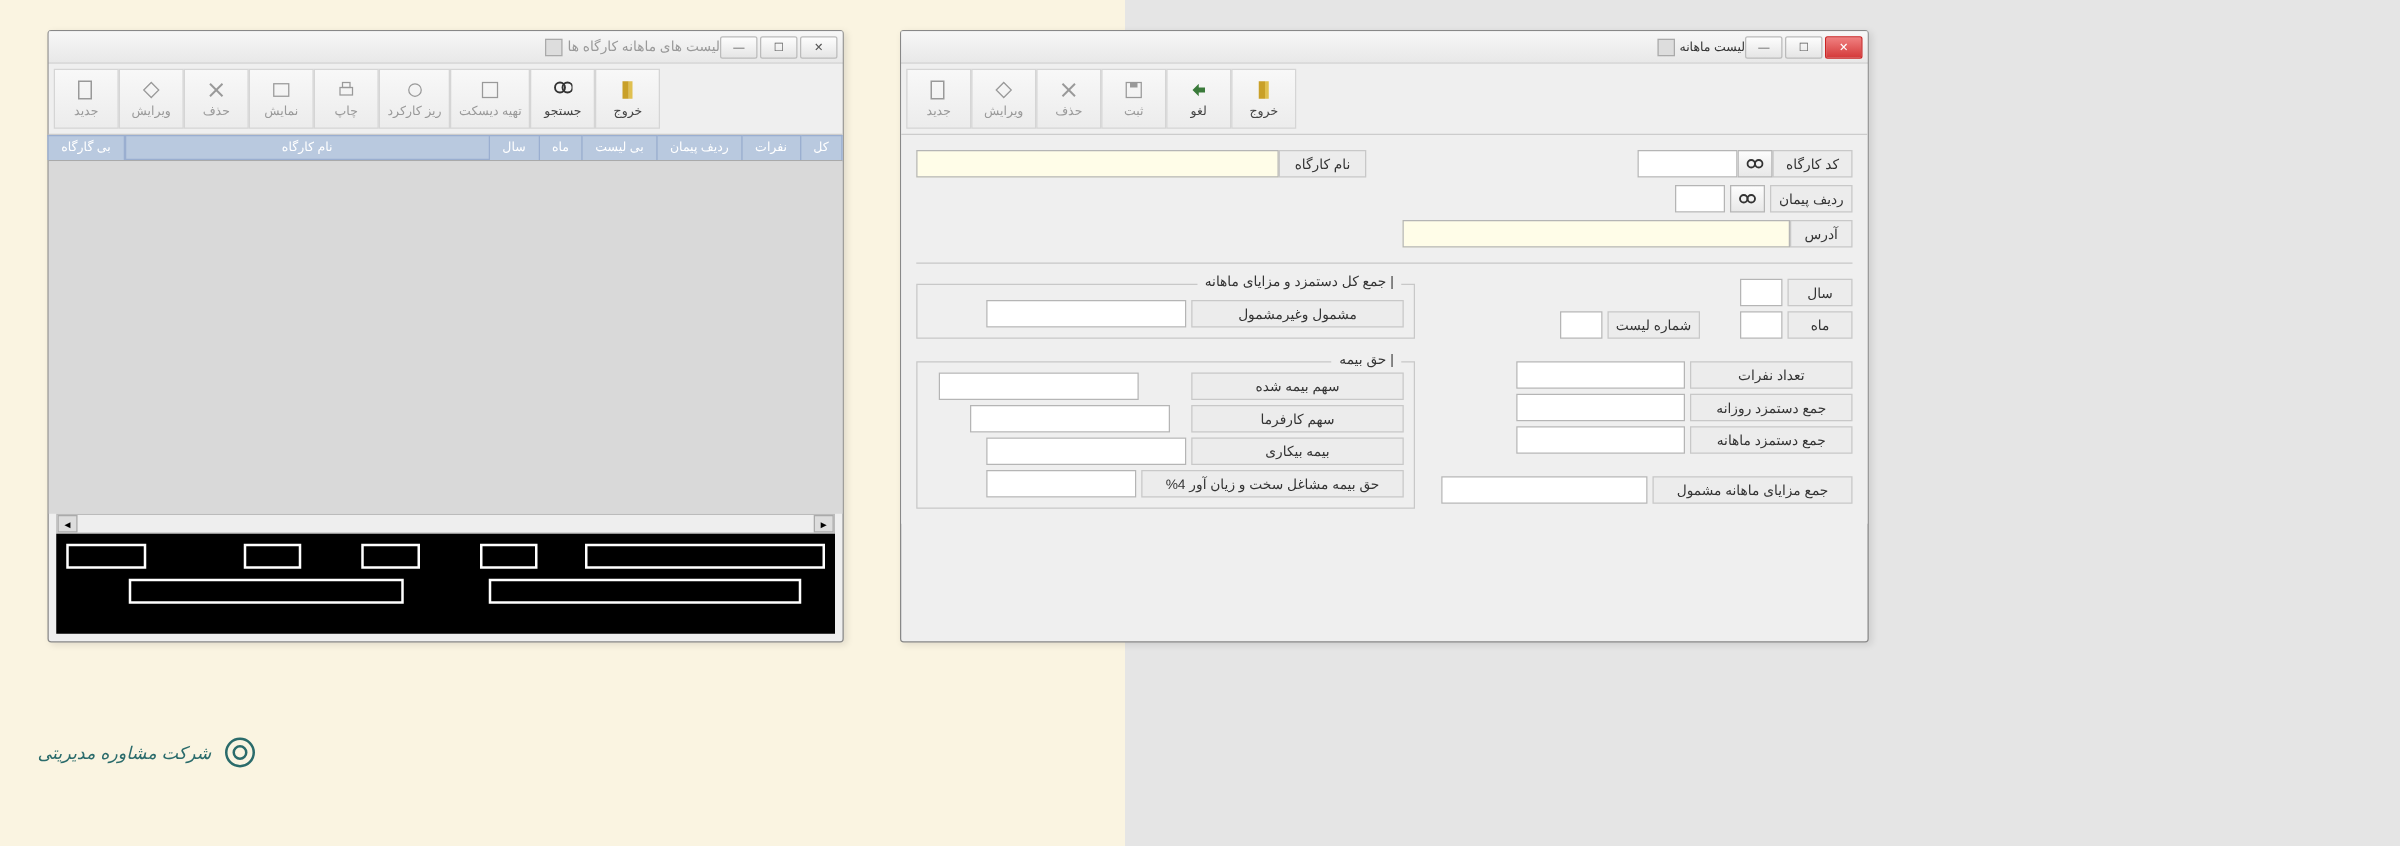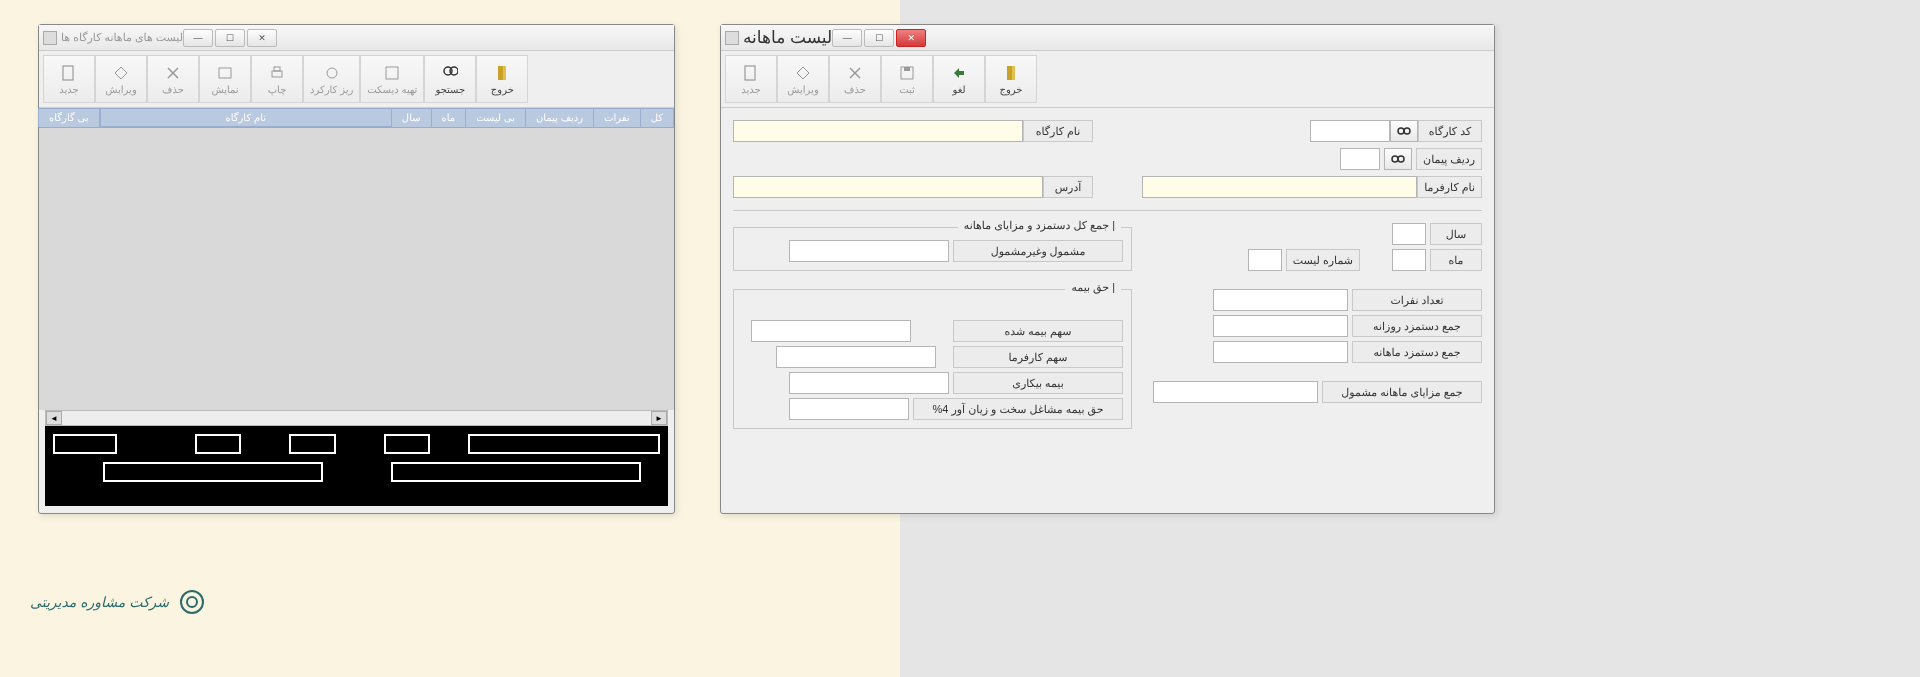--- a/index.html
+++ b/index.html
@@ -1,23 +1,23 @@
 <!DOCTYPE html>
 <html><head>
 <meta charset="utf-8">
 <style>
 * { box-sizing: border-box; margin: 0; padding: 0; }
 body { background: #e5e5e5; font-family: Tahoma, Arial, sans-serif; font-size: 11px; width: 1920px; height: 677px; position: relative; direction: rtl; }
 .bg-left { position: absolute; left: 0; top: 0; width: 900px; height: 677px; background: #faf4e1; }
 .window { position: absolute; background: #efefef; border: 1px solid #888; border-radius: 3px; box-shadow: 2px 2px 6px rgba(0,0,0,0.1); direction: rtl; }
-.titlebar { display: flex; align-items: center; height: 26px; background: linear-gradient(#f7f7f7,#e8e8e8); border-bottom: 1px solid #ccc; direction: ltr; padding: 0 4px; justify-content: flex-start; }
+.titlebar { display: flex; align-items: center; height: 26px; background: linear-gradient(#f7f7f7,#e8e8e8); border-bottom: 1px solid #ccc; direction: ltr; padding: 0 4px; justify-content: flex-end; }
 .titlebar-left { display: flex; align-items: center; gap: 4px; }
 .titlebar-icon { width: 14px; height: 14px; background: #ddd; border: 1px solid #aaa; }
 .title-text { color: #999; font-size: 11px; }
-.title-text-active { color: #333; font-size: 17px; }
+.title-text-active { color: #333; font-size: 10px; }
 .winbtns { display: flex; direction: ltr; gap: 2px; }
 .winbtn { width: 30px; height: 18px; border: 1px solid #bbb; background: linear-gradient(#fdfdfd,#e5e5e5); border-radius: 2px; display: flex; align-items: center; justify-content: center; font-size: 9px; color: #555; cursor: pointer; }
 .winbtn.close-red { background: linear-gradient(#f08080,#d43a3a); color: #fff; border-color: #c22; }
 .toolbar { display: flex; direction: rtl; padding: 4px; gap: 0; background: #efefef; border-bottom: 1px solid #ccc; flex-direction: row-reverse; justify-content: flex-start; }
 .toolbtn { display: flex; flex-direction: column; align-items: center; justify-content: center; border: 1px solid #d5d5d5; background: linear-gradient(#f8f8f8,#ececec); padding: 4px 6px; min-width: 52px; height: 48px; cursor: pointer; color: #888; gap: 2px; }
 .toolbtn-label { font-size: 10px; color: #999; }
 .toolbtn-active .toolbtn-label { color: #444; }
 .toolbtn-icon { width: 18px; height: 18px; display: flex; align-items: center; justify-content: center; }
 .tabrow { display: flex; direction: rtl; background: #b9c9df; border-bottom: 1px solid #aaa; flex-direction: row-reverse; justify-content: flex-end; }
 .tab { background: #b9c9df; border: 1px solid #9aaed0; border-bottom: none; padding: 3px 10px; font-size: 10px; color: #fff; margin-left: -1px; cursor: pointer; }
@@ -269,24 +269,20 @@
         <svg width="14" height="14">
             <circle cx="4" cy="7" r="3" fill="none" stroke="#333" stroke-width="1.5"></circle>
             <circle cx="10" cy="7" r="3" fill="none" stroke="#333" stroke-width="1.5"></circle>
           </svg>
       </div>
       <input class="inp" style="width: 40px;">
     </div>
 
     <div class="form-row" style="justify-content:space-between;">
       <div style="display:flex; gap:0; align-items:center;">
-        <div class="lbl" style="min-width:64px;">نام کارفرما</div>
-        <input class="inp inp-yellow" style="width: 275px;">
-      </div>
-      <div style="display:flex; gap:0; align-items:center;">
         <div class="lbl" style="min-width:50px;">آدرس</div>
         <input class="inp inp-yellow" style="width: 310px;">
       </div>
     </div>
 
     <div class="divider-line" style="margin:6px 0;"></div>
 
     <div class="form-section">
 
       <div class="col" style="min-width:330px;">
@@ -322,28 +318,28 @@
         <div class="form-row">
           <div class="lbl" style="min-width:160px;">جمع مزایای ماهانه مشمول</div>
           <input class="inp" style="width: 165px;">
         </div>
       </div>
 
       <div class="col" style="flex:1;">
         <div class="groupbox">
           <div class="group-title">| جمع کل دستمزد و مزایای ماهانه</div>
           <div class="form-row" style="margin-top:4px;">
-            <div class="lbl" style="min-width:170px;font-family:Liberation Serif, serif;">مشمول وغیرمشمول</div>
+            <div class="lbl" style="min-width:170px;">مشمول وغیرمشمول</div>
             <input class="inp" style="width: 160px;">
           </div>
         </div>
 
         <div class="groupbox" style="margin-top:14px;">
           <div class="group-title">| حق بیمه</div>
-          <div class="form-row" style="margin-top:22px;gap:42px;">
+          <div class="form-row" style="margin-top:0;gap:42px;">
             <div class="lbl" style="min-width:170px;">سهم بیمه شده</div>
             <input class="inp" style="width: 160px;">
           </div>
           <div class="form-row" style="margin-top:4px;">
             <div class="lbl" style="min-width:170px;margin-left:13px;">سهم کارفرما</div>
             <input class="inp" style="width: 160px;">
           </div>
           <div class="form-row" style="margin-top:4px;align-items:flex-end;">
             <div class="lbl" style="min-width:170px;">بیمه بیکاری</div>
             <input class="inp" style="width: 160px;">

